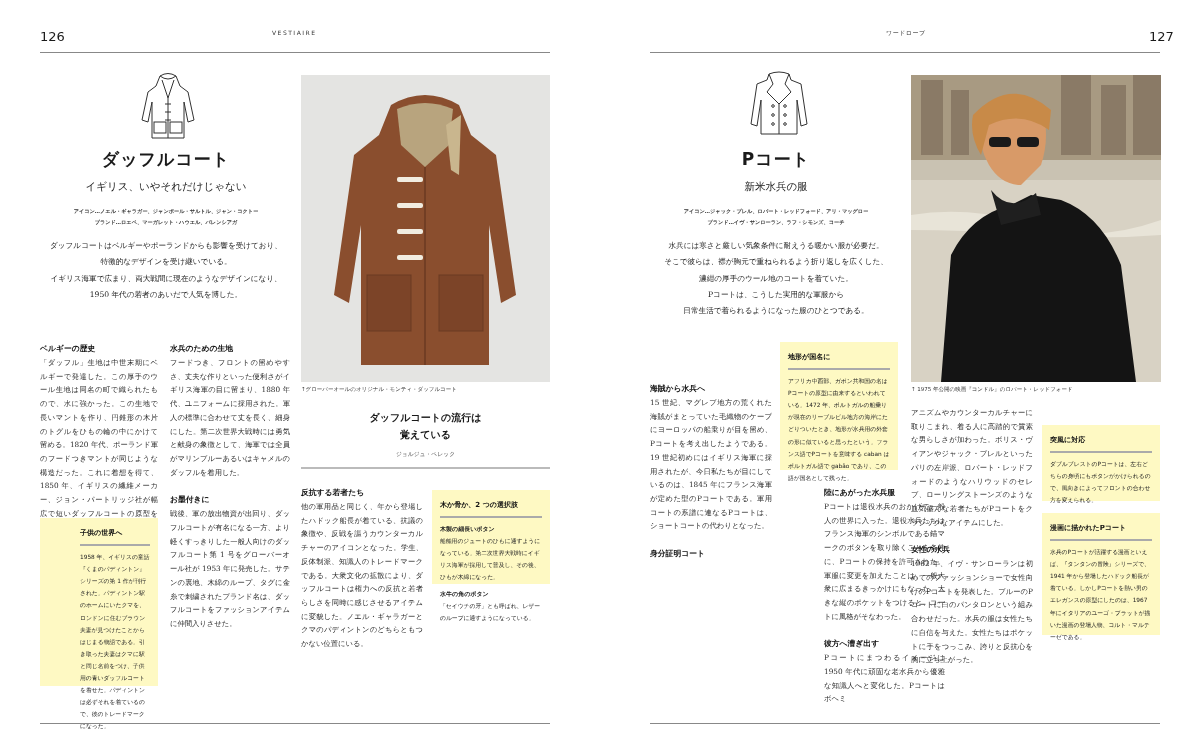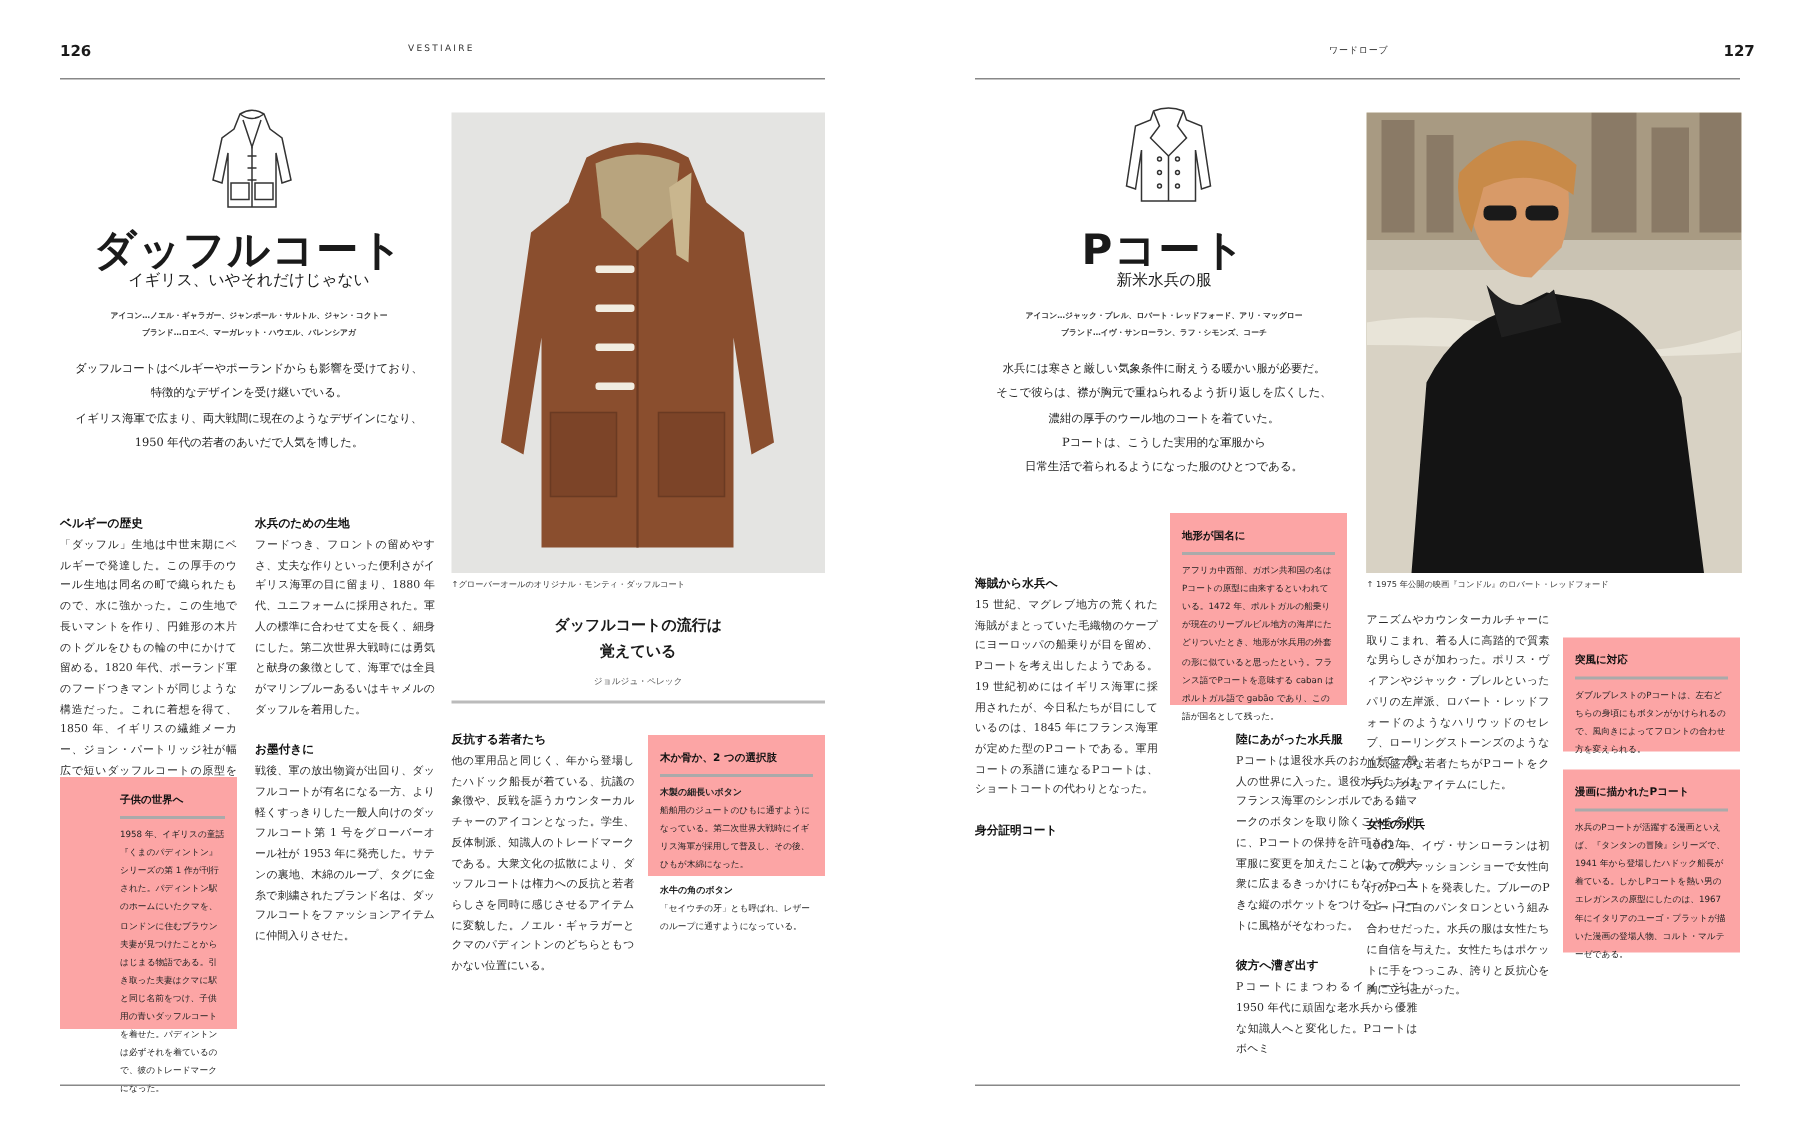--- a/index.html
+++ b/index.html
@@ -1,34 +1,34 @@
 <!DOCTYPE html>
 <html><head>
 <meta charset="utf-8">
 <style>
   * { box-sizing: border-box; margin: 0; padding: 0; }
   html, body { width: 1200px; height: 756px; background: #ffffff; overflow: hidden; }
   body { font-family: "DejaVu Serif", serif; color: #1a1a1a; position: relative; }
 
-  .page-num { position: absolute; top: 29px; font-family: "DejaVu Sans", sans-serif; font-size: 10px; font-weight: bold; }
+  .page-num { position: absolute; top: 29px; font-family: "DejaVu Sans", sans-serif; font-size: 13px; font-weight: normal; }
   .running-head { position: absolute; top: 29px; font-family: "DejaVu Sans", sans-serif; font-size: 6px; letter-spacing: 1.5px; color: #333; }
   .rule-top { position: absolute; top: 52px; height: 1px; background: #888; }
   .rule-bottom { position: absolute; top: 723px; height: 1px; background: #888; }
 
   .icon-box { position: absolute; width: 64px; height: 70px; }
-  .big-title { position: absolute; font-family: "DejaVu Sans", sans-serif; font-weight: bold; font-size: 28px; text-align: center; letter-spacing: 1px; }
+  .big-title { position: absolute; font-family: "DejaVu Sans", sans-serif; font-weight: bold; font-size: 17px; text-align: center; letter-spacing: 1px; }
   .subtitle { position: absolute; font-family: "DejaVu Sans", sans-serif; font-size: 10.5px; text-align: center; }
   .credits { position: absolute; font-family: "DejaVu Sans", sans-serif; font-size: 5.2px; text-align: center; line-height: 11px; font-weight: bold; color: #333; }
   .lead { position: absolute; font-size: 7.6px; line-height: 16.3px; text-align: center; color: #222; }
 
   .col { position: absolute; font-size: 7.3px; line-height: 13.7px; color: #2a2a2a; text-align: justify; }
   .col h3 { font-family: "DejaVu Sans", sans-serif; font-size: 7.8px; font-weight: bold; color: #111; line-height: 13px; margin-bottom: 1px; }
   .col p { margin-bottom: 14px; }
 
-  .box { position: absolute; background: #fca5a5; padding: 9px 8px 8px 8px; font-family: "DejaVu Sans", sans-serif; font-size: 5.8px; line-height: 12.1px; color: #222; }
+  .box { position: absolute; background: #fef9c3; padding: 9px 8px 8px 8px; font-family: "DejaVu Sans", sans-serif; font-size: 5.8px; line-height: 12.1px; color: #222; }
   .box h4 { font-size: 7px; font-weight: bold; padding-bottom: 5px; border-bottom: 2px solid #aaa; margin-bottom: 5px; color: #111; }
   .box h5 { font-size: 6px; font-weight: bold; margin-top: 2px; }
   .box p { margin-bottom: 4px; }
 
   .photo { position: absolute; overflow: hidden; }
   .caption { position: absolute; font-family: "DejaVu Sans", sans-serif; font-size: 5.5px; color: #333; }
 
   .quote { position: absolute; text-align: center; }
   .quote .q-text { font-family: Liberation Mono, monospace; font-weight: bold; font-size: 10px; line-height: 17px; }
   .quote .q-author { font-family: "DejaVu Sans", sans-serif; font-size: 5.8px; color: #555; margin-top: 6px; }

